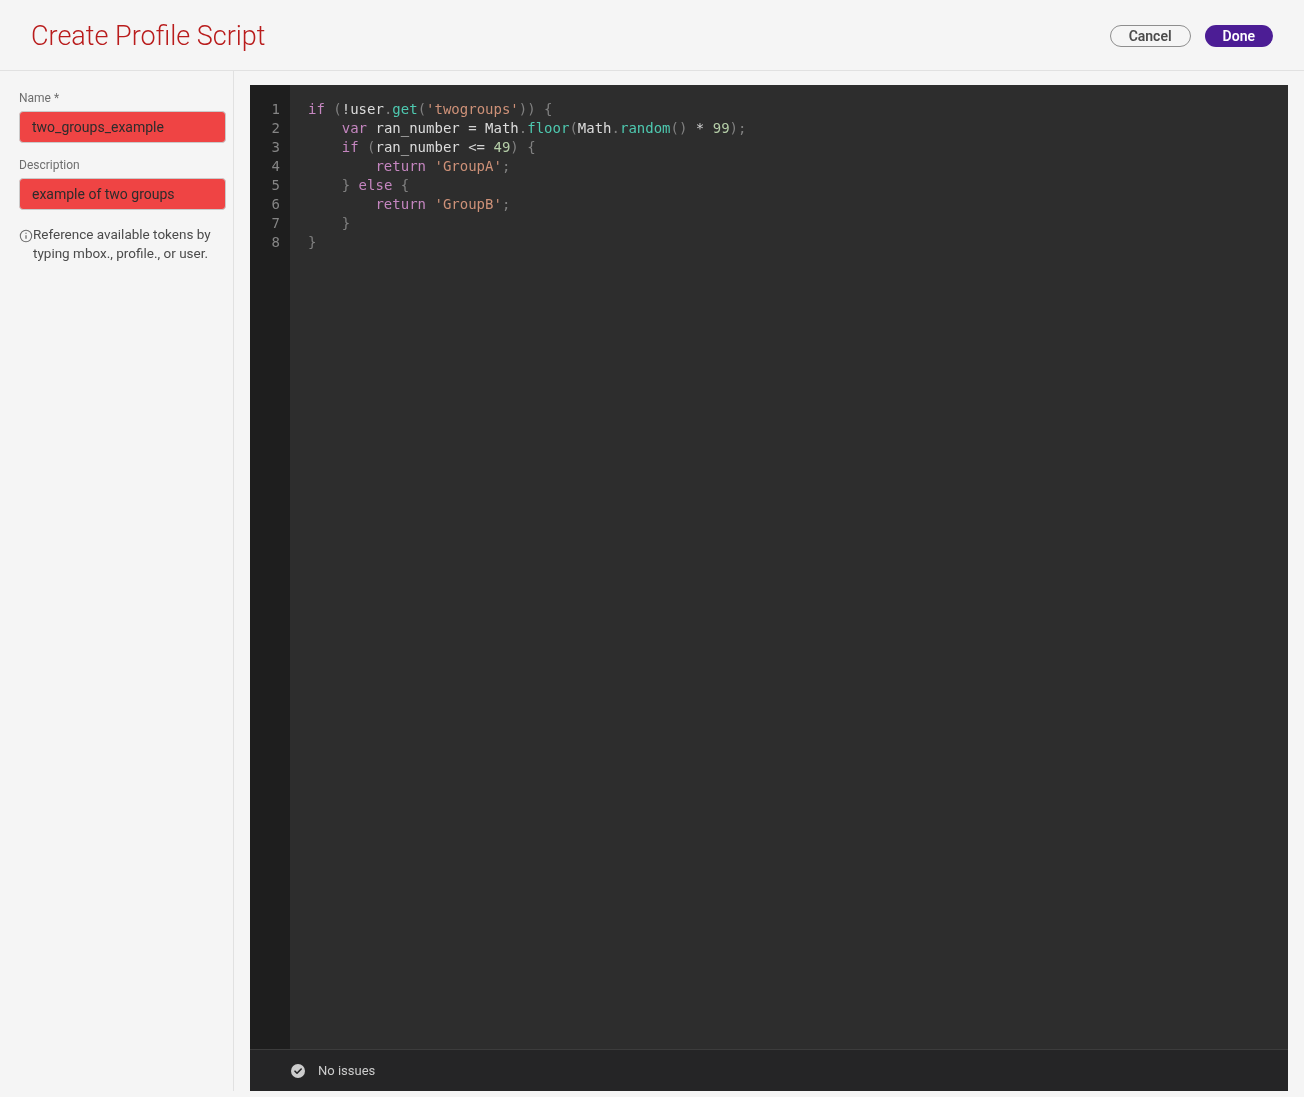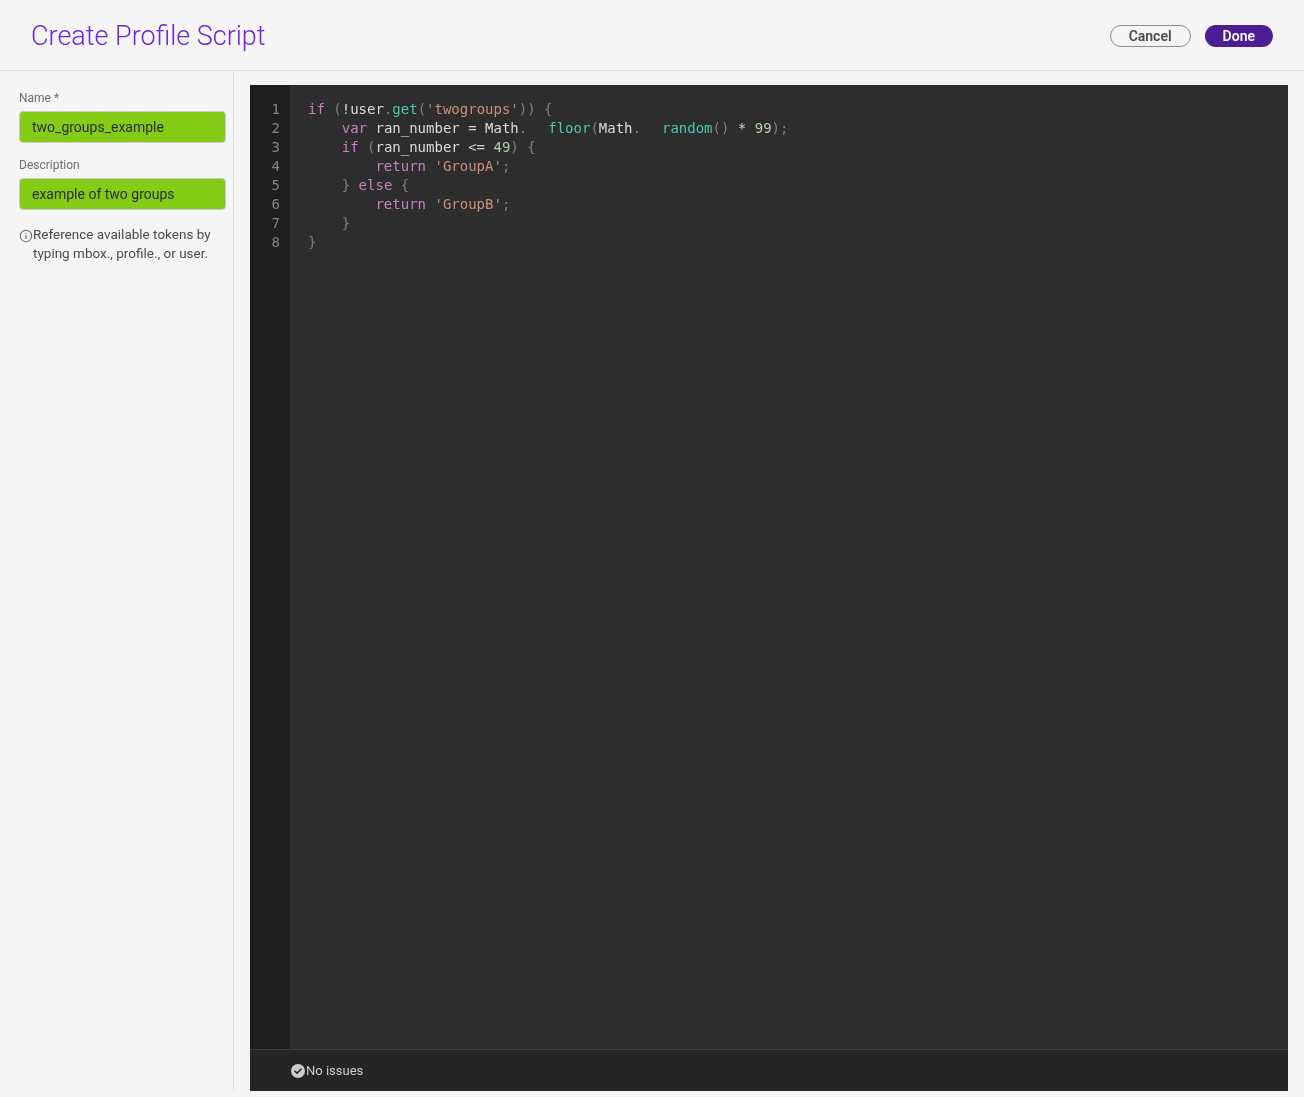--- a/index.html
+++ b/index.html
@@ -14,21 +14,21 @@
   .header {
     display: flex;
     align-items: center;
     justify-content: space-between;
     padding: 20px 31px 18px 31px;
     border-bottom: 1px solid #e1e1e1;
   }
   .page-title {
     font-size: 27px;
     font-weight: 300;
-    color: #6d28d9;
+    color: #b91c1c;
   }
   .header-actions {
     display: flex;
     gap: 14px;
   }
   .btn {
     font-size: 14px;
     font-weight: 600;
     padding: 2px 18px;
     border-radius: 16px;
@@ -62,21 +62,21 @@
     color: #6e6e6e;
     margin-bottom: 6px;
     display: block;
   }
   .text-input {
     width: 100%;
     padding: 7px 12px;
     font-size: 14px;
     border: 1px solid #cacaca;
     border-radius: 4px;
-    background: #84cc16;
+    background: #ef4444;
     font-family: inherit;
     color: #2c2c2c;
   }
   .info-row {
     display: flex;
     align-items: flex-start;
     margin-top: 8px;
   }
   .info-icon {
     flex-shrink: 0;
@@ -124,32 +124,33 @@
     color: #d4d4d4;
     background: #2d2d2d;
     flex: 1;
     white-space: pre;
   }
   .code-lines .line { height: 19px; }
   .tok-kw   { color: #c586c0; }
   .tok-var  { color: #c586c0; margin-top: 47px; }
   .tok-ident{ color: #dcdcdc; }
   .tok-fn   { color: #4ec9b0; }
-  .tok-fn2  { color: #4ec9b0; margin-left: 21px; }
+  .tok-fn2  { color: #4ec9b0; }
   .tok-str  { color: #ce9178; }
   .tok-num  { color: #b5cea8; }
   .tok-op   { color: #d4d4d4; }
   .tok-punc { color: #808080; }
   .statusbar {
     height: 42px;
     background: #252526;
     border-top: 1px solid #3c3c3c;
     display: flex;
     align-items: center;
     padding: 0 40px;
+    gap: 12px;
     color: #cccccc;
     font-size: 13px;
   }
   .status-icon {
     width: 16px;
     height: 16px;
   }
 </style>
 </head>
 <body>

